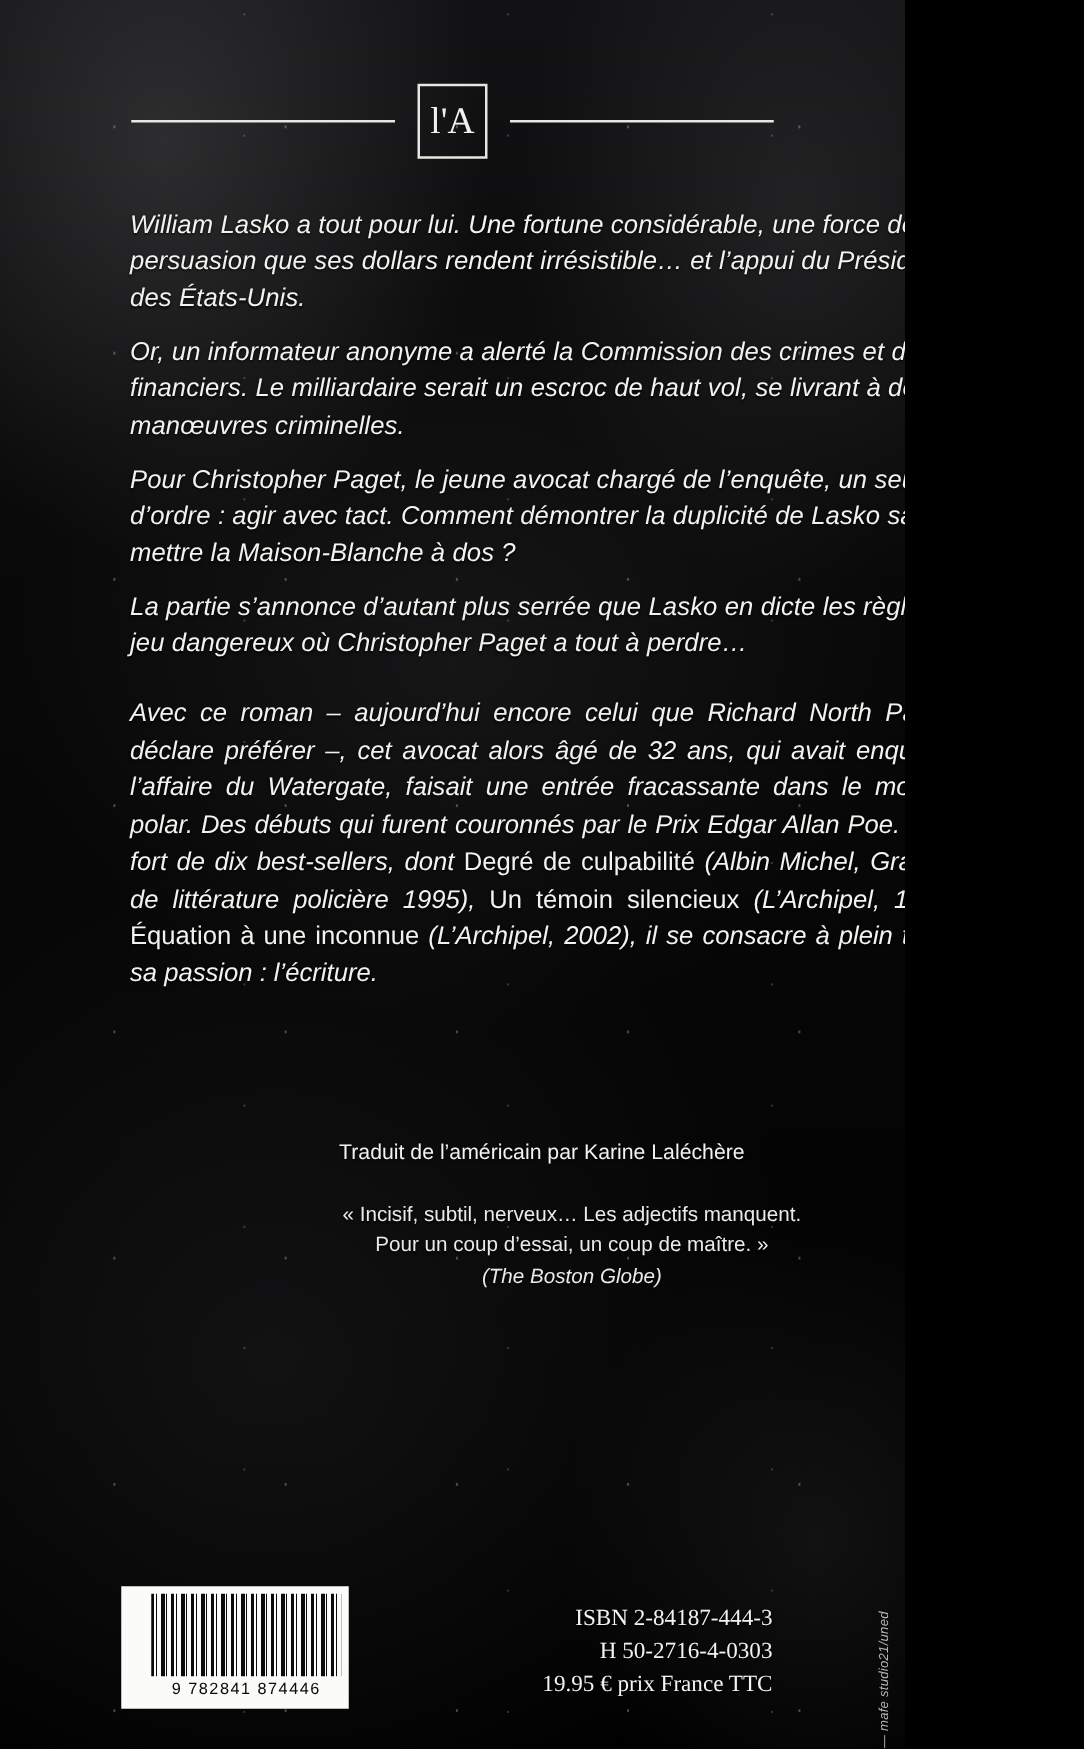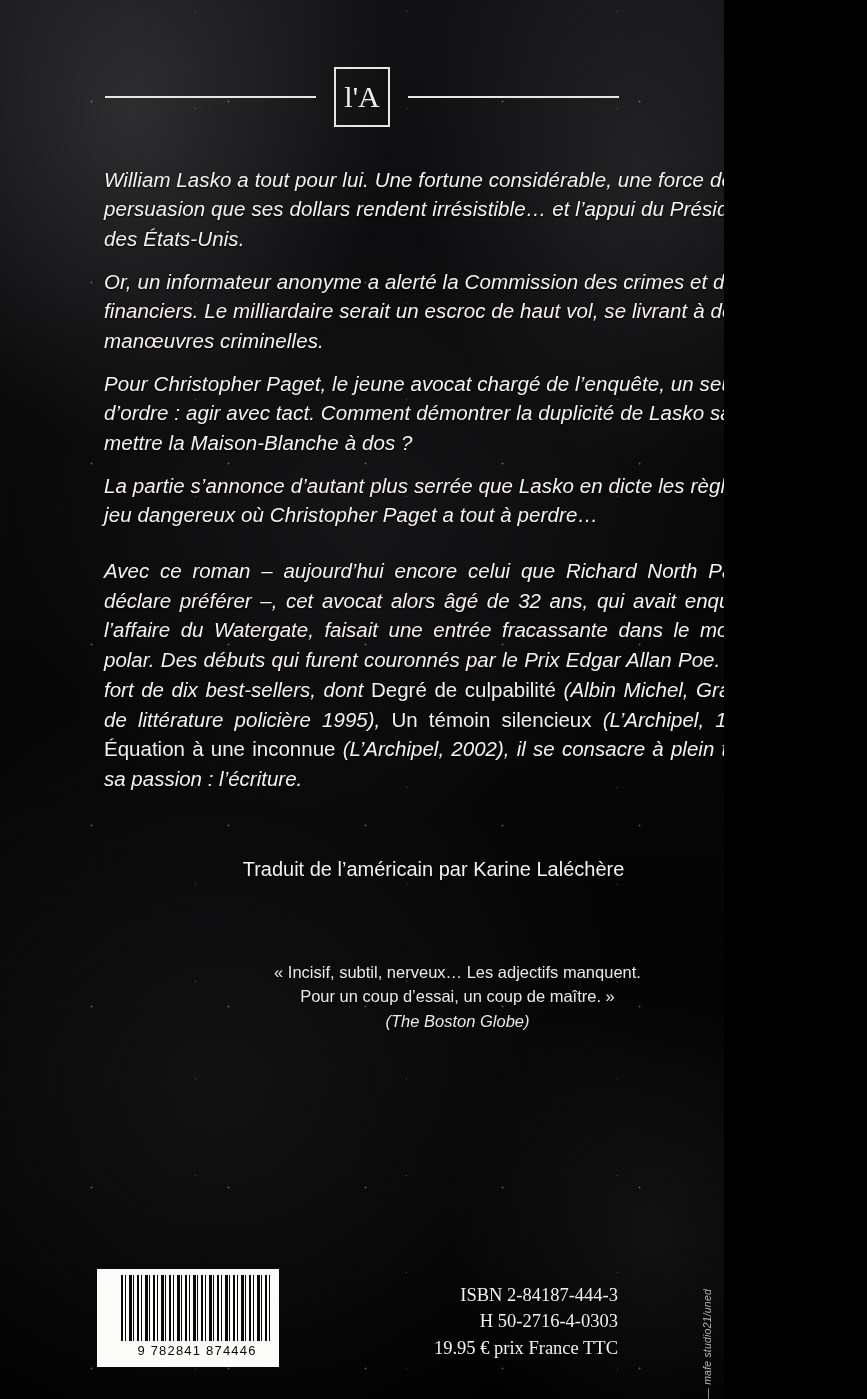--- a/index.html
+++ b/index.html
@@ -100,25 +100,25 @@
     font-size: 20.5px;
     line-height: 1.45;
     text-align: justify;
     color: #f4f2ee;
     text-shadow: 0 1px 2px rgba(0,0,0,0.9);
   }
   .authornote .roman { font-style: normal; }
 
   .translator {
     position: absolute;
-    top: 858px;
+    top: 912px;
     left: 0;
     width: 867px;
     text-align: center;
-    font-size: 20px;
+    font-size: 17px;
     color: #f4f2ee;
     text-shadow: 0 1px 2px rgba(0,0,0,0.9);
   }
 
   .quote {
     position: absolute;
     top: 960px;
     left: 0;
     width: 867px;
     text-align: center;

